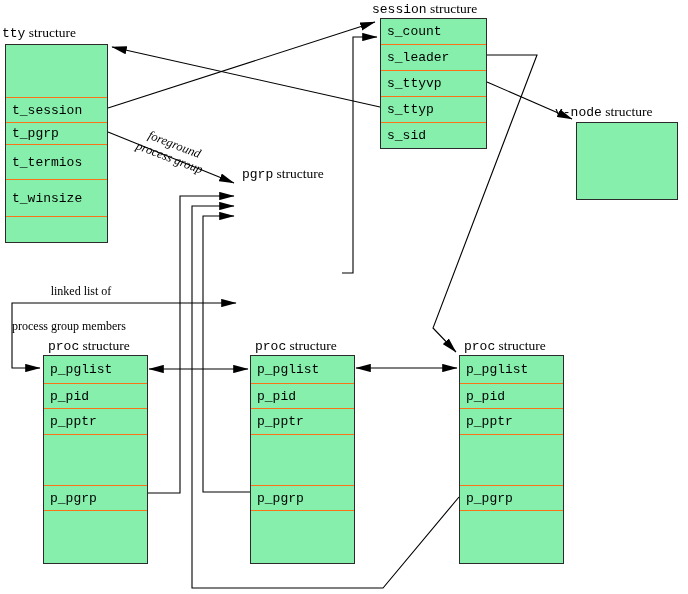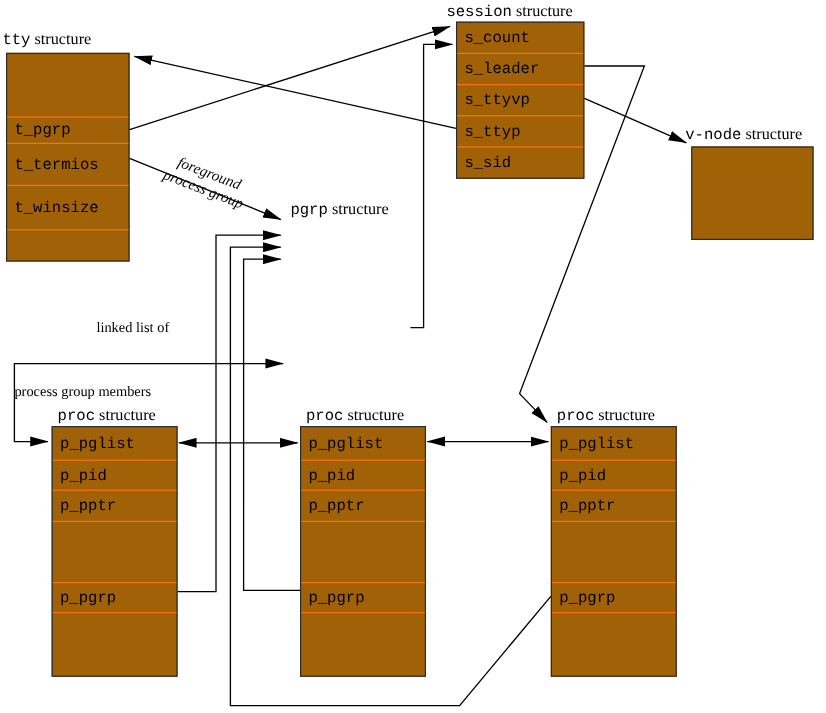--- a/index.html
+++ b/index.html
@@ -1,20 +1,20 @@
 <!DOCTYPE html>
 <html><head>
 <meta charset="utf-8">
 <style>
   html,body{margin:0;padding:0;background:#fff;}
   #figure{
     position:relative;width:688px;height:594px;background:#fff;overflow:hidden;
     font-family:"Liberation Serif",serif;color:#000;
   }
-  .box{position:absolute;border:1px solid #2b2b2b;background:#a16207;box-sizing:border-box;}
+  .box{position:absolute;border:1px solid #2b2b2b;background:#86efac;box-sizing:border-box;}
   .row{box-sizing:border-box;display:flex;align-items:center;padding-left:6px;overflow:hidden;}
   .row + .row{border-top:1px solid #f97316;}
   .mono{font-family:"Liberation Mono","DejaVu Sans Mono",monospace;font-size:13px;letter-spacing:0;text-align:center;}
   .btitle{position:absolute;white-space:nowrap;font-size:13.5px;line-height:14px;}
   .btitle .mono{font-size:13px;}
   .label{position:absolute;font-size:12px;line-height:13px;white-space:nowrap;}
   .fglabel{
     position:absolute;left:112px;top:137px;width:120px;text-align:center;
     font-style:italic;font-size:12.5px;line-height:14px;
     transform:rotate(21deg);transform-origin:50% 50%;white-space:nowrap;
@@ -25,20 +25,23 @@
   svg#wires{position:absolute;left:0;top:0;pointer-events:none;}
 </style>
 </head>
 <body>
 
 <div id="figure">
 
   <div class="btitle" style="left:2px;top:26px"><span class="mono">tty</span><span> structure</span></div>
   <div class="box" style="left:5px;top:44px;width:103px;">
     <div class="row" style="height:52px"></div>
+    <div class="row" style="height:25px">
+        <span class="mono">t_session</span>
+      </div>
     <div class="row" style="height:22px">
         <span class="mono">t_pgrp</span>
       </div>
     <div class="row" style="height:35px">
         <span class="mono">t_termios</span>
       </div>
     <div class="row" style="height:37px">
         <span class="mono">t_winsize</span>
       </div>
     <div class="row" style="height:26px"></div>
@@ -56,21 +59,21 @@
         <span class="mono">s_ttyvp</span>
       </div>
     <div class="row" style="height:26px">
         <span class="mono">s_ttyp</span>
       </div>
     <div class="row" style="height:26px">
         <span class="mono">s_sid</span>
       </div>
   </div>
 
-  <div class="btitle" style="left:571px;top:105px"><span class="mono">v-node</span><span> structure</span></div>
+  <div class="btitle" style="left:555px;top:105px"><span class="mono">v-node</span><span> structure</span></div>
   <div class="box" style="left:576px;top:122px;width:102px;">
     <div class="row" style="height:76px"></div>
   </div>
 
   <div class="btitle" style="left:242px;top:167px"><span class="mono">pgrp</span><span> structure</span></div>
 
   <div class="btitle" style="left:48px;top:339px"><span class="mono">proc</span><span> structure</span></div>
   <div class="box" style="left:43px;top:355px;width:105px;">
     <div class="row" style="height:27px">
         <span class="mono">p_pglist</span>
@@ -121,21 +124,21 @@
     <div class="row" style="height:25px">
         <span class="mono">p_pgrp</span>
       </div>
     <div class="row" style="height:53px"></div>
   </div>
 
   <div class="fglabel">
     <div>foreground</div>
     <div>process group</div>
   </div>
-  <div class="label" style="left:21px;top:267px;width:120px;text-align:right;">linked list of</div>
+  <div class="label" style="left:21px;top:285px;width:120px;text-align:center;">linked list of</div>
   <div class="label" style="left:12px;top:320px;">process group members</div>
 
   <svg id="wires" width="688" height="594" viewBox="0 0 688 594">
     <defs>
       <marker id="arr" viewBox="0 0 13 7" refX="12.5" refY="3.5" markerWidth="14" markerHeight="8" orient="auto-start-reverse">
         <path d="M0,0 L13,3.5 L0,7 Z" fill="#000"></path>
       </marker>
     </defs>
     <g stroke="#000" stroke-width="1.1" fill="none">
       <polyline points="108,108 375,22" marker-end="url(#arr)"></polyline>

